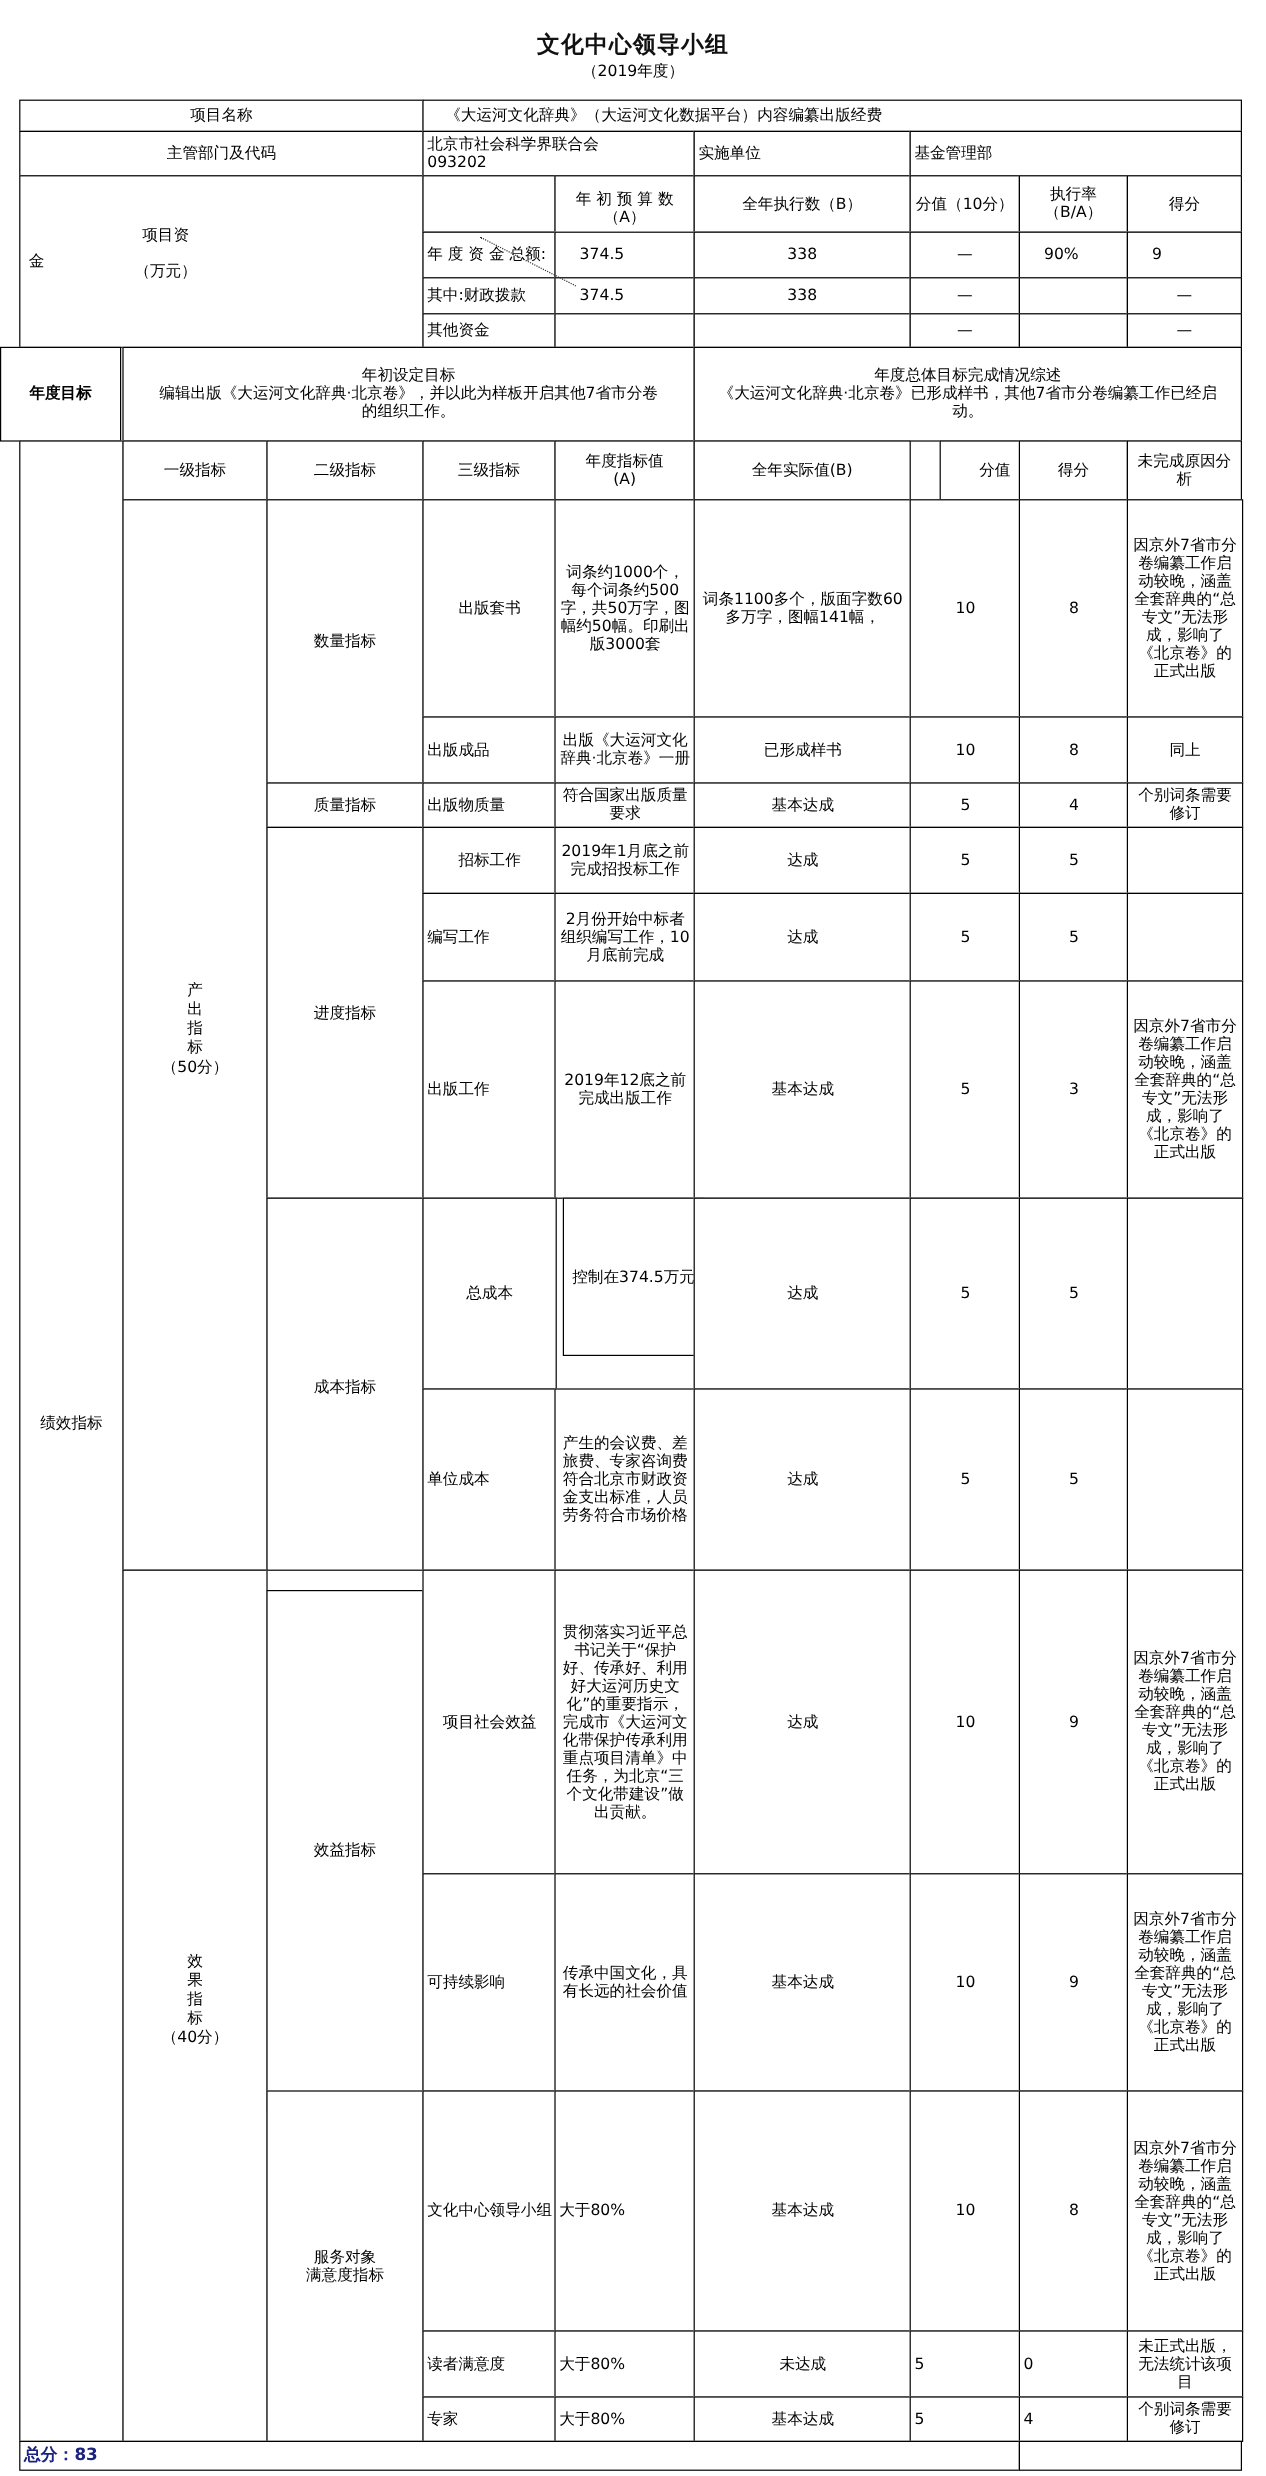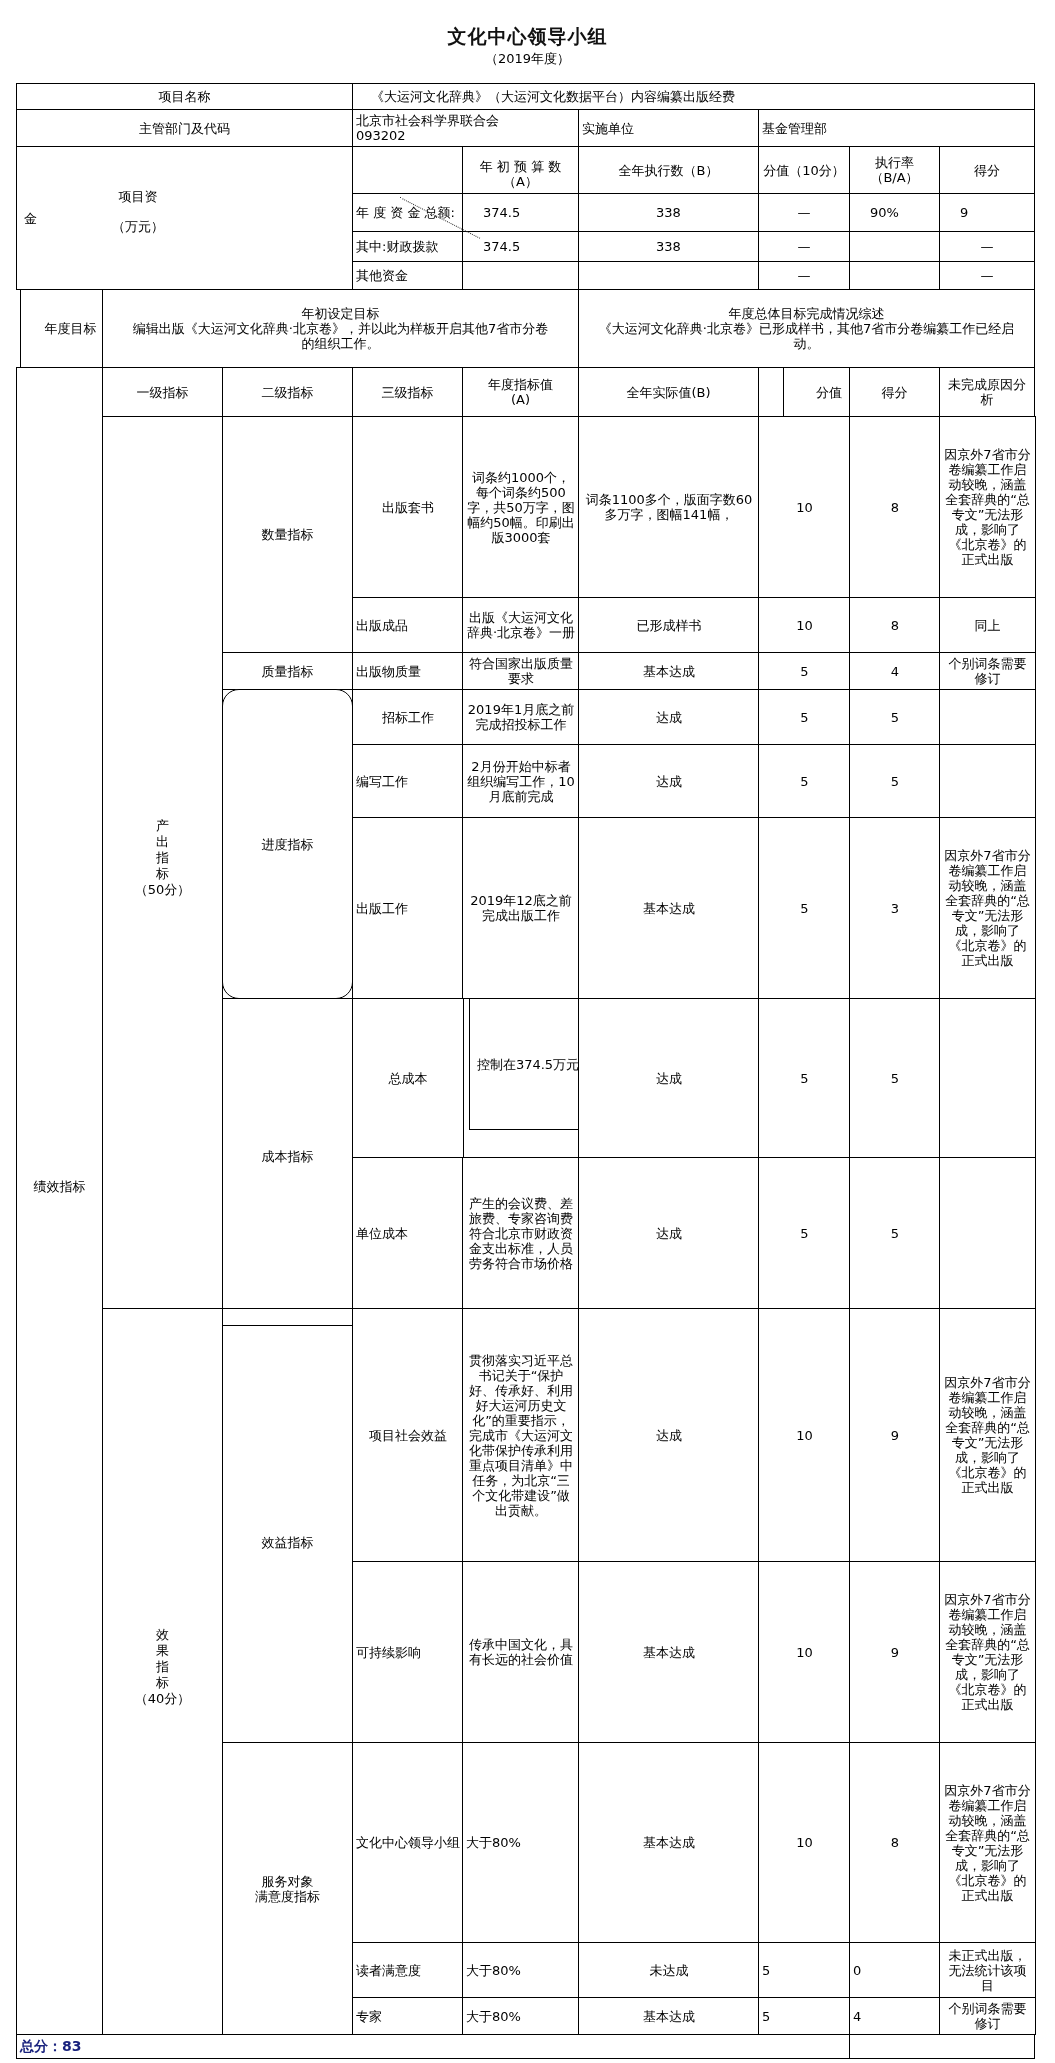--- a/index.html
+++ b/index.html
@@ -123,21 +123,21 @@
   </div>
 <div class="cell" style="left:850px;top:262px;width:91px;height:29px;">
     <span></span>
   </div>
 <div class="cell" style="left:940px;top:262px;width:96px;height:29px;">
     <span>—</span>
   </div>
 
 <div class="diag"></div>
 
-<div class="cell" style="left:21px;top:290px;width:101px;height:79px;">
+<div class="cell" style="left:1px;top:290px;width:101px;height:79px;font-weight:bold;">
     <span>年度目标</span>
   </div>
 <div class="cell" style="left:103px;top:290px;width:477px;height:79px;padding:0 28px;">
     <span>年初设定目标
 编辑出版《大运河文化辞典·北京卷》，并以此为样板开启其他7省市分卷的组织工作。</span>
   </div>
 <div class="cell" style="left:579px;top:290px;width:457px;height:79px;padding:16px 14px;">
     <span>年度总体目标完成情况综述
 《大运河文化辞典·北京卷》已形成样书，其他7省市分卷编纂工作已经启动。</span>
   </div>
@@ -186,21 +186,21 @@
 标
 （40分）</span>
 </div>
 
 <div class="cell" style="left:223px;top:417px;width:131px;height:237px;">
     <span>数量指标</span>
   </div>
 <div class="cell" style="left:223px;top:653px;width:131px;height:38px;">
     <span>质量指标</span>
   </div>
-<div class="cell top" style="left:223px;top:690px;width:131px;height:310px;padding-top:147px;border-radius:17px;">
+<div class="cell top" style="left:223px;top:690px;width:131px;height:310px;padding-top:147px;">
     <span>进度指标</span>
   </div>
 <div class="cell top" style="left:223px;top:999px;width:131px;height:311px;padding-top:150px;">
     <span>成本指标</span>
   </div>
 <div class="cell" style="left:223px;top:1309px;width:131px;height:435px;margin-top:16px;">
     <span>效益指标</span>
   </div>
 <div class="cell" style="left:223px;top:1743px;width:131px;height:293px;">
     <span>服务对象

